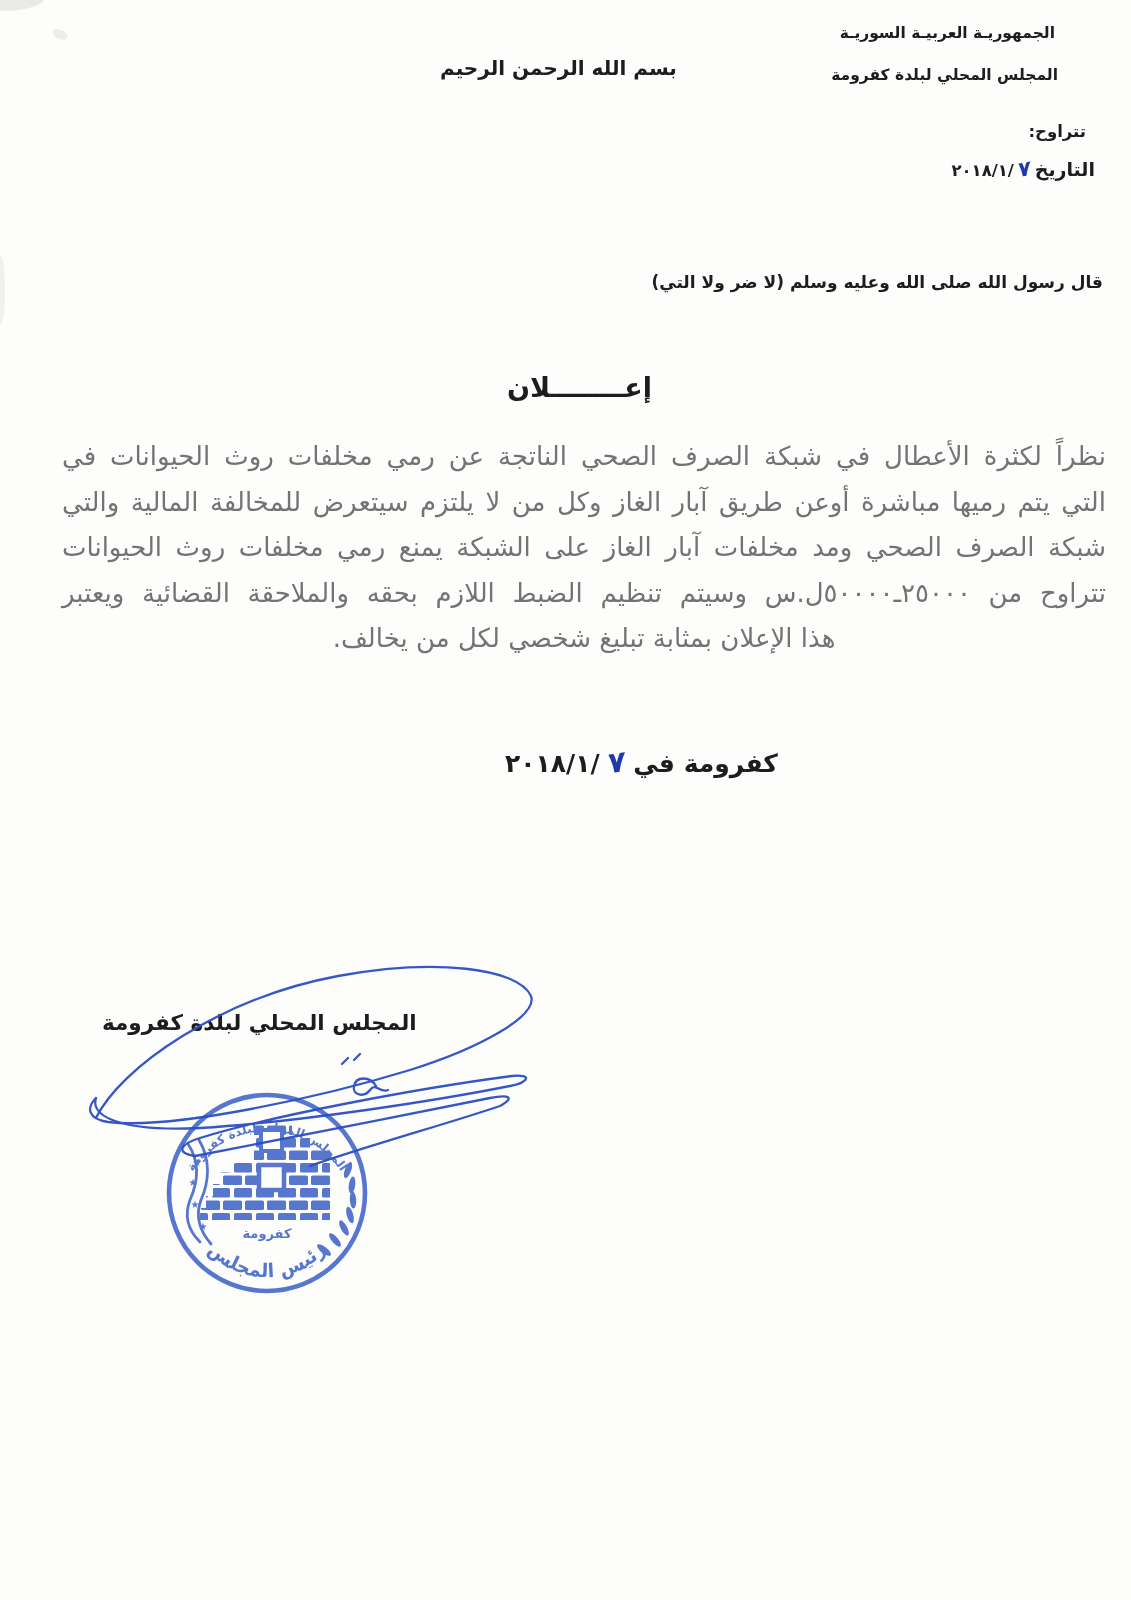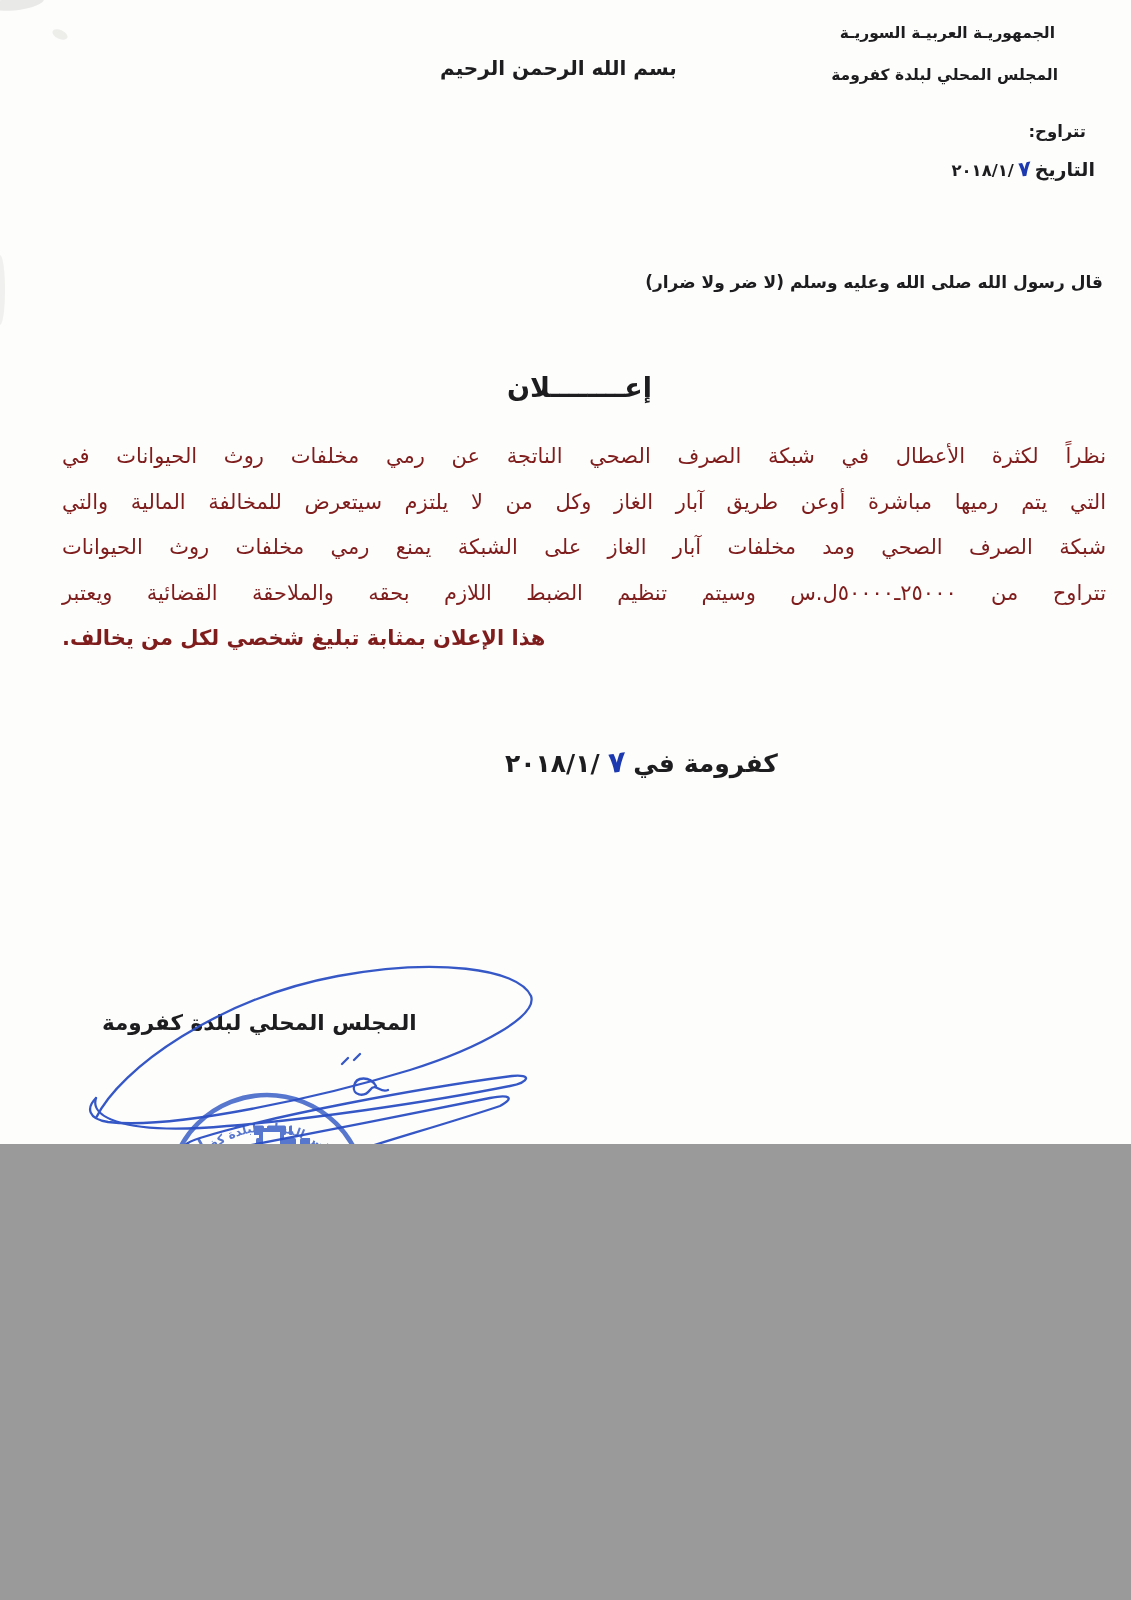--- a/index.html
+++ b/index.html
@@ -1,17 +1,17 @@
 <!DOCTYPE html>
 <html lang="ar"><head>
 <meta charset="utf-8">
 <style>
   html,body{margin:0;padding:0;background:#9a9a9a;}
   .page{
-    position:relative;width:1131px;height:1144px;margin:0 auto;
+    position:relative;width:1131px;height:1600px;margin:0 auto;
     background:#fdfdfc;overflow:hidden;
     font-family:"DejaVu Sans",sans-serif;color:#1d1d1f;
   }
   .abs{position:absolute;}
   .rtl{direction:rtl;unicode-bidi:plaintext;white-space:nowrap;}
   .b{font-weight:700;}
 
   
   .hdr-country{right:76px;top:24px;font-size:15.5px;}
   .hdr-council{right:73px;top:66px;font-size:15.5px;}
@@ -23,23 +23,23 @@
   .hand7{
     color:#1c39b0;font-weight:700;display:inline-block;
     transform:rotate(-9deg) skewX(-8deg);line-height:1;
   }
   .hdr-date .hand7{font-size:21px;}
 
   .basmala{left:440px;top:56px;font-size:20px;}
   .hadith{right:28px;top:272px;font-size:17px;}
   .doc-title{left:14px;top:372px;width:1131px;text-align:center;font-size:27px;letter-spacing:1px;}
 
-  .body-block{left:62px;top:434px;width:1044px;direction:rtl;font-size:21px;line-height:45.5px;color:#7f1d1d;}
+  .body-block{left:62px;top:434px;width:1044px;direction:rtl;font-size:26px;line-height:45.5px;color:#737373;}
   .body-block .jl{text-align:justify;text-align-last:justify;}
-  .body-block .ll{text-align:left;font-weight:bold;}
+  .body-block .ll{text-align:center;}
 
   .place-date{left:505px;top:748px;display:flex;direction:ltr;gap:8px;align-items:baseline;}
   .place-date .printed{font-size:25px;font-weight:700;direction:ltr;}
   .place-date .label{font-size:25px;font-weight:700;text-align:right;}
   .place-date .hand7{font-size:29px;}
 
   .sig-org{left:102px;top:1010px;font-size:21.5px;}
 
   .stamp-svg{left:152px;top:1078px;opacity:.87;}
   .sig-svg{left:80px;top:946px;}
@@ -63,21 +63,21 @@
   <div class="abs rtl b hdr-number">تتراوح:</div>
 
   <div class="abs hdr-date">
     <span class="printed">٢٠١٨/١/</span>
     <span class="hand7">٧</span>
     <span class="label rtl">التاريخ</span>
   </div>
 
   <div class="abs rtl b basmala">بسم الله الرحمن الرحيم</div>
 
-  <div class="abs rtl b hadith">قال رسول الله صلى الله وعليه وسلم (لا ضر ولا ضرار)</div>
+  <div class="abs rtl b hadith">قال رسول الله صلى الله وعليه وسلم (لا ضر ولا التي)</div>
 
   <div class="abs rtl b doc-title">إعــــــــلان</div>
 
   <div class="abs body-block">
     <div class="jl">نظراً لكثرة الأعطال في شبكة الصرف الصحي الناتجة عن رمي مخلفات روث الحيوانات في</div>
     <div class="jl">التي يتم رميها مباشرة أوعن طريق آبار الغاز وكل من لا يلتزم سيتعرض للمخالفة المالية والتي</div>
     <div class="jl">شبكة الصرف الصحي ومد مخلفات آبار الغاز على الشبكة يمنع رمي مخلفات روث الحيوانات</div>
     <div class="jl">تتراوح من ٢٥٠٠٠ـ٥٠٠٠٠ل.س وسيتم تنظيم الضبط اللازم بحقه والملاحقة القضائية ويعتبر</div>
     <div class="ll">هذا الإعلان بمثابة تبليغ شخصي لكل من يخالف.</div>
   </div>

